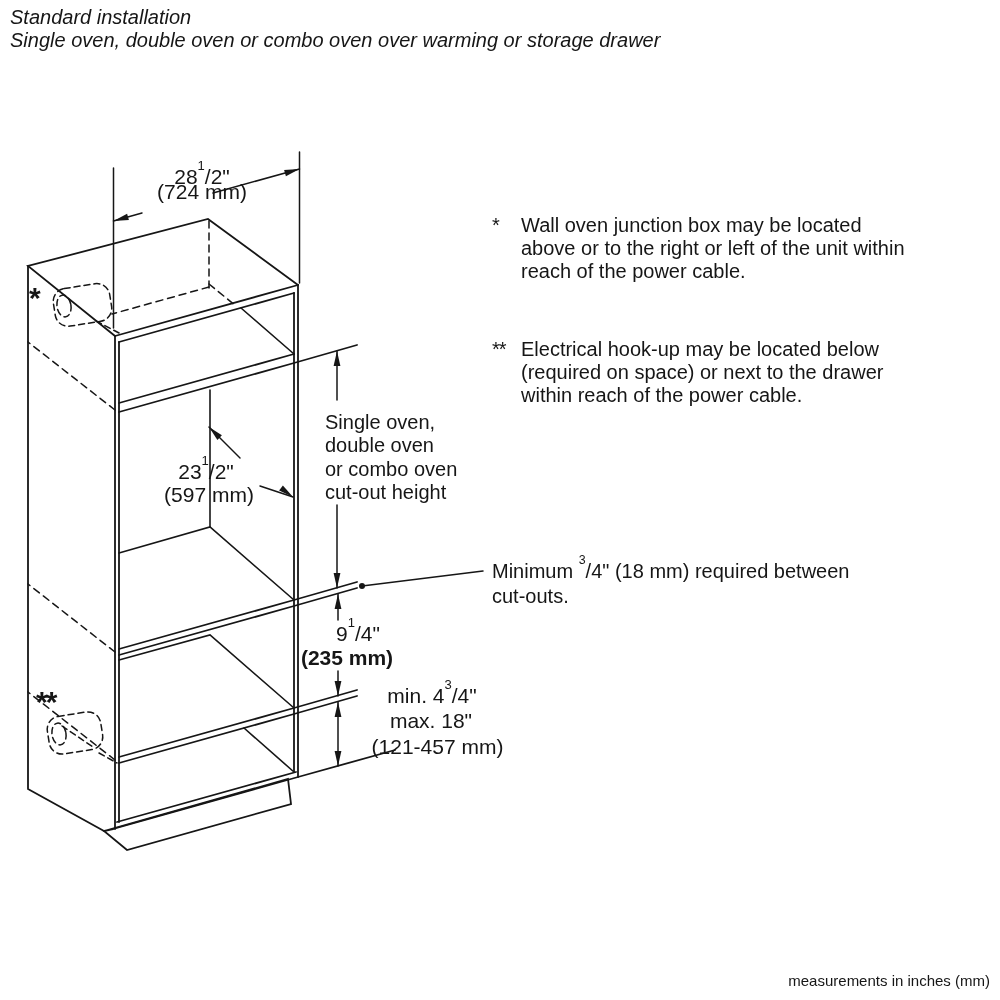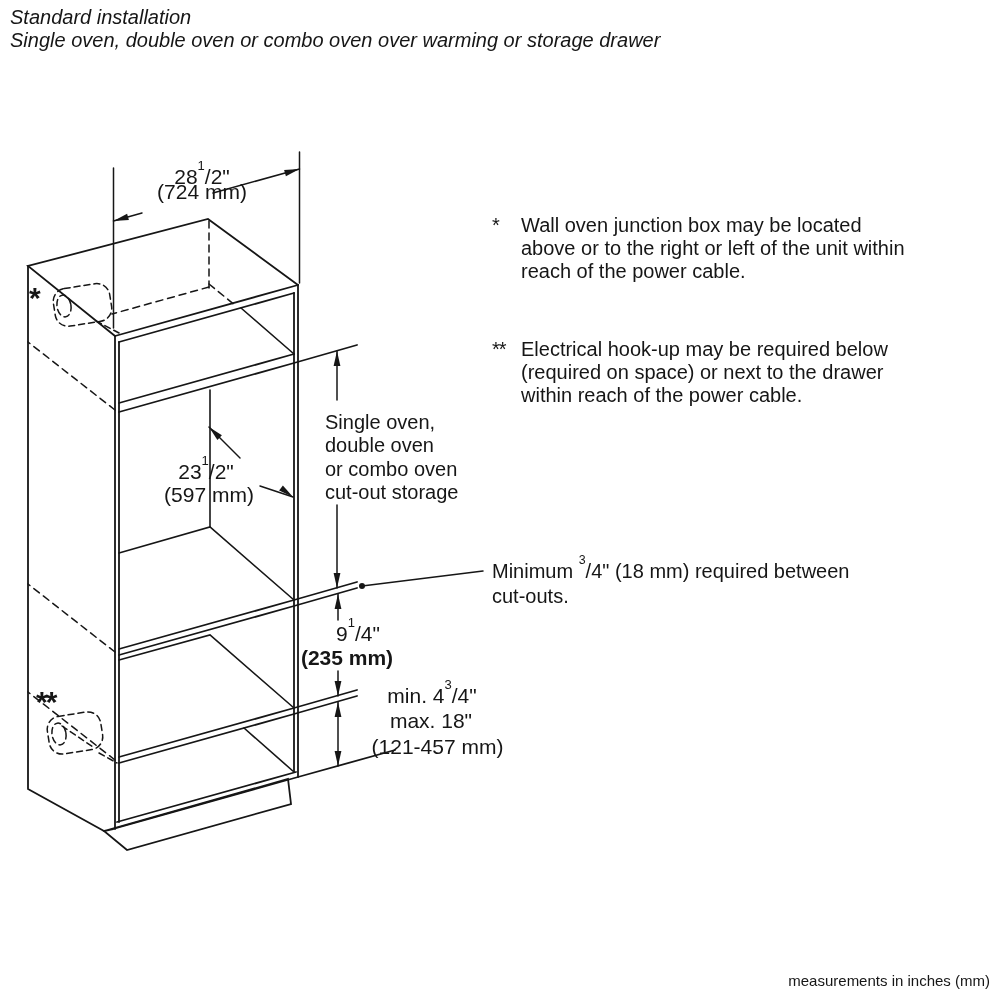--- a/index.html
+++ b/index.html
@@ -139,21 +139,21 @@
 
 <div class="abs dimtext" style="left:146px;top:459px;width:120px;">
   <span>23</span><sup class="fr">1</sup><span>/2"</span>
 </div>
 <div class="abs dimtext" style="left:139px;top:483px;width:140px;">(597 mm)</div>
 
 <div class="abs label4" style="left:325px;top:411px;">
   <div>Single oven,</div>
   <div>double oven</div>
   <div>or combo oven</div>
-  <div>cut-out storage</div>
+  <div>cut-out height</div>
 </div>
 
 <div class="abs dimtext" style="left:318px;top:621px;width:80px;">
   <span>9</span><sup class="fr">1</sup><span>/4"</span>
 </div>
 <div class="abs dimtext" style="left:297px;top:646px;width:100px;font-weight:bold;">(235 mm)</div>
 
 <div class="abs dimtext" style="left:362px;top:683px;width:140px;">
   <span>min. 4</span><sup class="fr">3</sup><span>/4"</span>
 </div>
@@ -168,21 +168,21 @@
   <span class="body">
     <div>Wall oven junction box may be located</div>
     <div>above or to the right or left of the unit within</div>
     <div>reach of the power cable.</div>
   </span>
 </div>
 
 <div class="abs note" style="left:492px;top:338px;">
   <span class="marker">**</span>
   <span class="body">
-    <div>Electrical hook-up may be required below</div>
+    <div>Electrical hook-up may be located below</div>
     <div>(required on space) or next to the drawer</div>
     <div>within reach of the power cable.</div>
   </span>
 </div>
 
 <div class="abs callout" style="left:492px;top:554px;">
   <div>
     <span>Minimum </span><sup class="fr">3</sup><span>/4" (18 mm) required between</span>
   </div>
   <div>cut-outs.</div>

